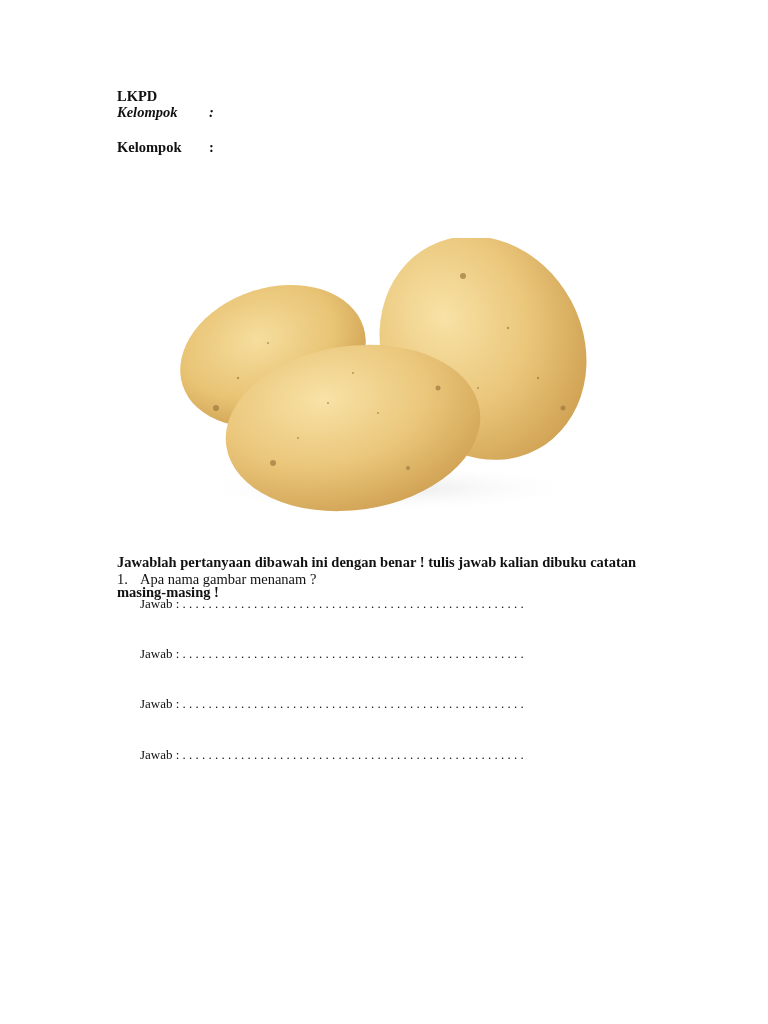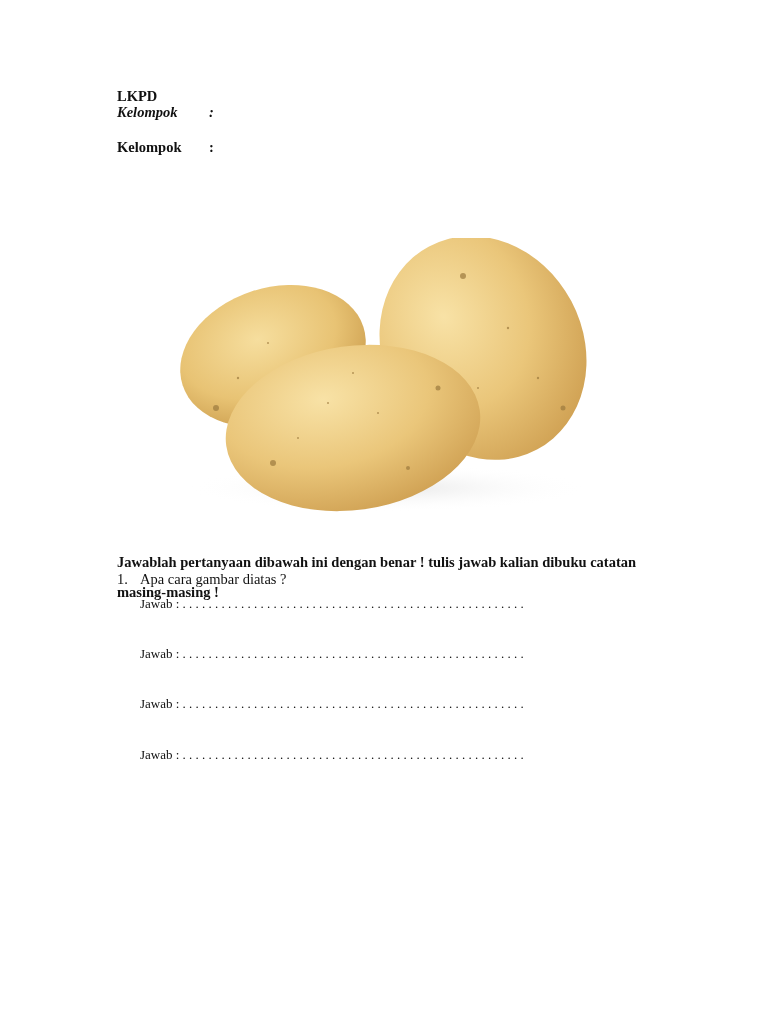--- a/index.html
+++ b/index.html
@@ -71,21 +71,21 @@
         <circle cx="230" cy="230" r="2"></circle>
           <circle cx="120" cy="200" r="1"></circle>
           <circle cx="175" cy="135" r="1"></circle>
       </g>
     </svg>
   </div>
 
   <div class="instr">Jawablah pertanyaan dibawah ini dengan benar ! tulis jawab kalian dibuku catatan masing-masing !</div>
 
   <div class="q" style="top:571px;">
-    <span class="num">1.</span><span>Apa cara gambar diatas ?</span>
+    <span class="num">1.</span><span>Apa nama gambar menanam ?</span>
   </div>
   <div class="ans" style="top:596px;">Jawab : . . . . . . . . . . . . . . . . . . . . . . . . . . . . . . . . . . . . . . . . . . . . . . . . . . . . .</div>
 
   <div class="ans" style="top:646px;">Jawab : . . . . . . . . . . . . . . . . . . . . . . . . . . . . . . . . . . . . . . . . . . . . . . . . . . . . .</div>
 
   <div class="ans" style="top:696px;">Jawab : . . . . . . . . . . . . . . . . . . . . . . . . . . . . . . . . . . . . . . . . . . . . . . . . . . . . .</div>
 
   <div class="ans" style="top:747px;">Jawab : . . . . . . . . . . . . . . . . . . . . . . . . . . . . . . . . . . . . . . . . . . . . . . . . . . . . .</div>
 
 </div>

